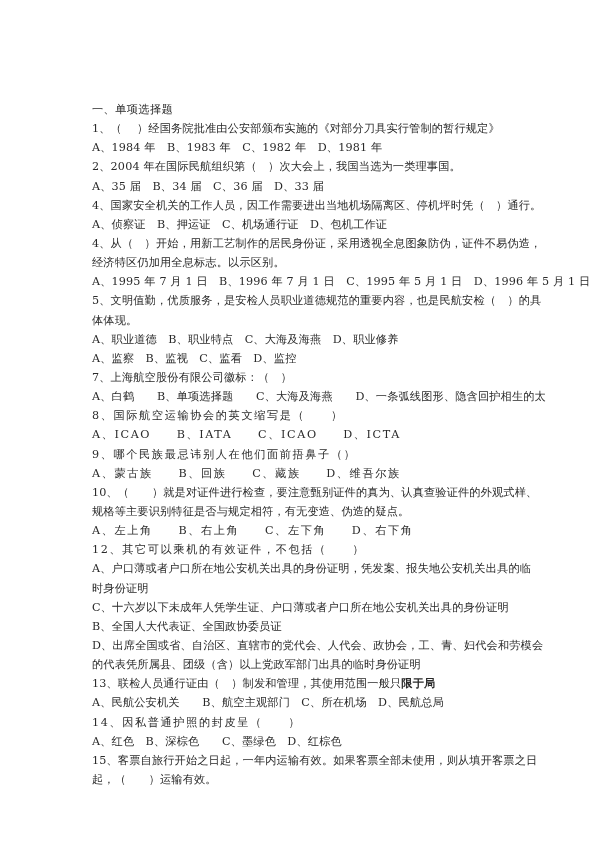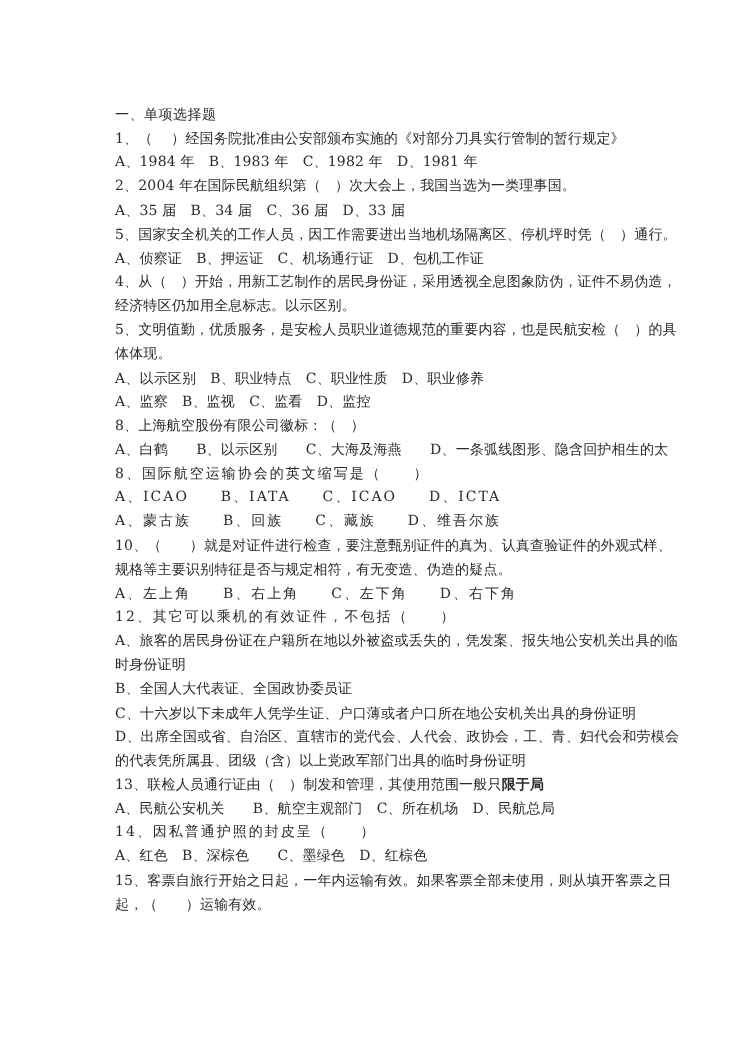--- a/index.html
+++ b/index.html
@@ -19,54 +19,56 @@
       width: 440px;
     }
     .line {
       font-size: 11.2px;
       line-height: 19.15px;
       height: 19.15px;
       white-space: nowrap;
       letter-spacing: 0.15px;
     }
     .line.wide { letter-spacing: 1.6px; }
-    .line.section { letter-spacing: 0.4px; }
+    .line.section { letter-spacing: 0.4px; margin-top: 18px; }
     .tail-bold { font-weight: bold; }
   </style>
 </head>
 <body>
 
 <div class="page">
   <div class="line section">一、单项选择题</div>
   <div id="lines">
       <div class="line"><span>1、（　 ）经国务院批准由公安部颁布实施的《对部分刀具实行管制的暂行规定》</span></div>
       <div class="line"><span>A、1984 年　B、1983 年　C、1982 年　D、1981 年</span></div>
       <div class="line"><span>2、2004 年在国际民航组织第（　）次大会上，我国当选为一类理事国。</span></div>
       <div class="line"><span>A、35 届　B、34 届　C、36 届　D、33 届</span></div>
-      <div class="line"><span>5、国家安全机关的工作人员，因工作需要进出当地机场隔离区、停机坪时凭（　）通行。</span></div>
+      <div class="line"><span>4、国家安全机关的工作人员，因工作需要进出当地机场隔离区、停机坪时凭（　）通行。</span></div>
       <div class="line"><span>A、侦察证　B、押运证　C、机场通行证　D、包机工作证</span></div>
       <div class="line"><span>4、从（　）开始，用新工艺制作的居民身份证，采用透视全息图象防伪，证件不易伪造，</span></div>
       <div class="line"><span>经济特区仍加用全息标志。以示区别。</span></div>
+      <div class="line"><span>A、1995 年 7 月 1 日　B、1996 年 7 月 1 日　C、1995 年 5 月 1 日　D、1996 年 5 月 1 日</span></div>
       <div class="line"><span>5、文明值勤，优质服务，是安检人员职业道德规范的重要内容，也是民航安检（　）的具</span></div>
       <div class="line"><span>体体现。</span></div>
-      <div class="line"><span>A、以示区别　B、职业特点　C、职业性质　D、职业修养</span></div>
+      <div class="line"><span>A、职业道德　B、职业特点　C、大海及海燕　D、职业修养</span></div>
       <div class="line"><span>A、监察　B、监视　C、监看　D、监控</span></div>
-      <div class="line"><span>8、上海航空股份有限公司徽标：（　）</span></div>
-      <div class="line"><span>A、白鹤　　B、以示区别　　C、大海及海燕　　D、一条弧线图形、隐含回护相生的太</span></div>
+      <div class="line"><span>7、上海航空股份有限公司徽标：（　）</span></div>
+      <div class="line"><span>A、白鹤　　B、单项选择题　　C、大海及海燕　　D、一条弧线图形、隐含回护相生的太</span></div>
       <div class="line wide"><span>8、国际航空运输协会的英文缩写是（　　）</span></div>
       <div class="line wide"><span>A、ICAO　　B、IATA　　C、ICAO　　D、ICTA</span></div>
+      <div class="line wide"><span>9、哪个民族最忌讳别人在他们面前捂鼻子（）</span></div>
       <div class="line wide"><span>A、蒙古族　　B、回族　　C、藏族　　D、维吾尔族</span></div>
       <div class="line"><span>10、（　　）就是对证件进行检查，要注意甄别证件的真为、认真查验证件的外观式样、</span></div>
       <div class="line"><span>规格等主要识别特征是否与规定相符，有无变造、伪造的疑点。</span></div>
       <div class="line wide"><span>A、左上角　　B、右上角　　C、左下角　　D、右下角</span></div>
       <div class="line wide"><span>12、其它可以乘机的有效证件，不包括（　　）</span></div>
-      <div class="line"><span>A、旅客的居民身份证在户籍所在地以外被盗或丢失的，凭发案、报失地公安机关出具的临</span></div>
+      <div class="line"><span>A、户口薄或者户口所在地公安机关出具的身份证明，凭发案、报失地公安机关出具的临</span></div>
       <div class="line"><span>时身份证明</span></div>
+      <div class="line"><span>C、十六岁以下未成年人凭学生证、户口薄或者户口所在地公安机关出具的身份证明</span></div>
       <div class="line"><span>B、全国人大代表证、全国政协委员证</span></div>
-      <div class="line"><span>C、十六岁以下未成年人凭学生证、户口薄或者户口所在地公安机关出具的身份证明</span></div>
       <div class="line"><span>D、出席全国或省、自治区、直辖市的党代会、人代会、政协会，工、青、妇代会和劳模会</span></div>
       <div class="line"><span>的代表凭所属县、团级（含）以上党政军部门出具的临时身份证明</span></div>
       <div class="line"><span>13、联检人员通行证由（　）制发和管理，其使用范围一般只</span><span class="tail-bold">限于局</span></div>
       <div class="line"><span>A、民航公安机关　　B、航空主观部门　C、所在机场　D、民航总局</span></div>
       <div class="line wide"><span>14、因私普通护照的封皮呈（　　）</span></div>
       <div class="line"><span>A、红色　B、深棕色　　C、墨绿色　D、红棕色</span></div>
       <div class="line"><span>15、客票自旅行开始之日起，一年内运输有效。如果客票全部未使用，则从填开客票之日</span></div>
       <div class="line"><span>起，（　　）运输有效。</span></div>
       <div class="line"></div>
     </div>

